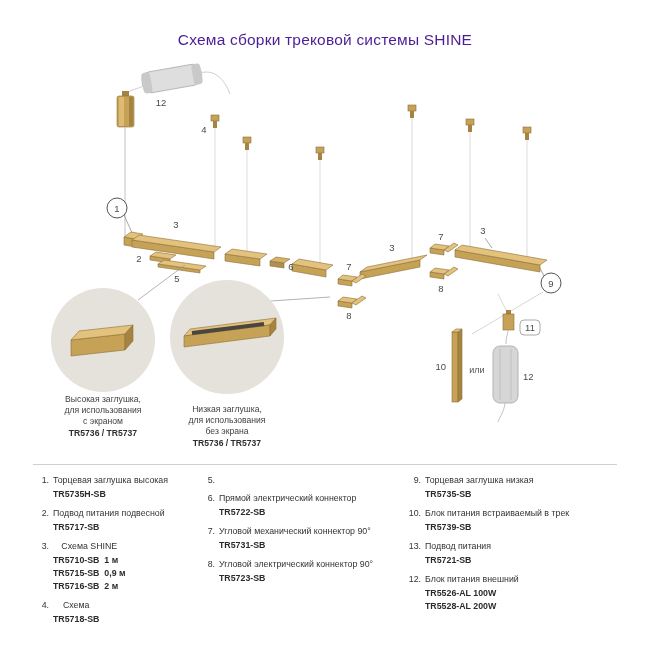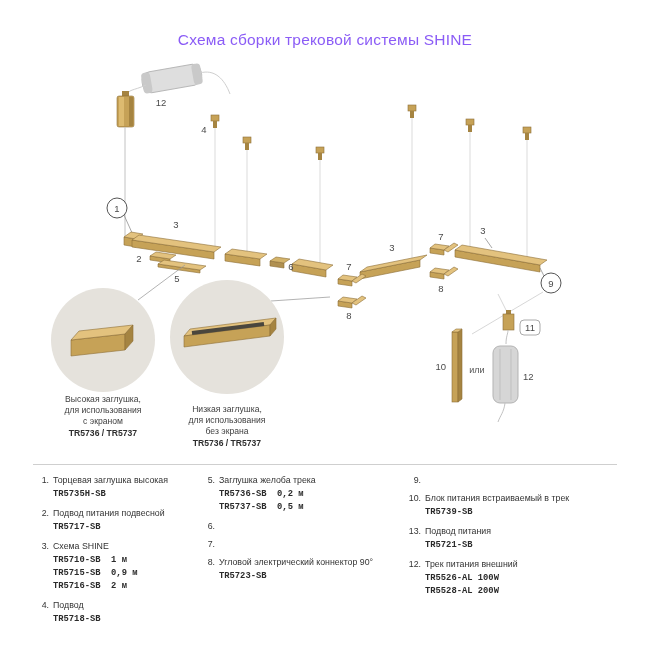--- a/index.html
+++ b/index.html
@@ -1,33 +1,33 @@
 <!DOCTYPE html>
 <html><head>
 <meta charset="utf-8">
 <style>
   html,body{margin:0;padding:0;background:#ffffff;}
   .page{position:relative;width:650px;height:650px;background:#fff;
         font-family:"Liberation Sans",sans-serif;overflow:hidden;}
   .title{position:absolute;top:28px;left:0;width:650px;text-align:center;
-         font-size:15.5px;line-height:24px;color:#8b5cf6;letter-spacing:.2px;}
+         font-size:15.5px;line-height:24px;color:#4c1d95;letter-spacing:.2px;}
   .diagram-svg{position:absolute;top:0;left:0;}
   .diagram-svg text{font-family:"Liberation Sans",sans-serif;}
   .callout{font-size:9.5px;fill:#4a4a4a;}
   .caption{font-size:8.6px;fill:#3f3f3f;}
   .caption-b{font-size:8.6px;fill:#2e2e2e;font-weight:bold;}
   .or-label{font-size:9px;fill:#555;}
   .legend{position:absolute;top:464px;left:33px;width:584px;
           border-top:1px solid #cfcfcf;padding-top:10px;display:flex;}
   .col{display:flex;flex-direction:column;gap:7px;}
   .col1{width:166px;}.col2{width:206px;}.col3{width:212px;}
   .legend-item{display:flex;font-size:8.8px;color:#333;}
   .li-num{width:16px;text-align:right;margin-right:4px;flex:none;line-height:11px;}
-  .li-name{line-height:11px;margin-bottom:2px;}
-  .li-code{font-weight:bold;line-height:13px;color:#2b2b2b;white-space:pre-wrap;font-family:Liberation Mono, monospace;}
+  .li-name{line-height:11px;margin-bottom:2px;text-align:center;}
+  .li-code{font-weight:bold;line-height:13px;color:#2b2b2b;white-space:pre-wrap;}
 </style>
 </head>
 <body>
 
 <div class="page">
 
   <svg class="diagram-svg" width="650" height="465" viewBox="0 0 650 465">
 
     <g>
       <g transform="rotate(-10 172 79)">
@@ -237,72 +237,79 @@
         <div class="li-body">
             <div class="li-name">Схема SHINE</div>
           <div class="li-code">TR5710-SB  1 м</div>
           <div class="li-code">TR5715-SB  0,9 м</div>
           <div class="li-code">TR5716-SB  2 м</div>
           </div>
       </div>
       <div class="legend-item">
         <span class="li-num">4.</span>
         <div class="li-body">
-            <div class="li-name">Подвод</div>
+            <div class="li-name">Схема</div>
           <div class="li-code">TR5718-SB</div>
           </div>
       </div>
     </div>
 
     <div class="col col2">
       <div class="legend-item">
         <span class="li-num">5.</span>
-        <div class="li-body">
-            <div class="li-name">Заглушка желоба трека</div>
-          <div class="li-code">TR5736-SB  0,2 м</div>
-          <div class="li-code">TR5737-SB  0,5 м</div>
-          </div>
       </div>
       <div class="legend-item">
         <span class="li-num">6.</span>
+        <div class="li-body">
+            <div class="li-name">Прямой электрический коннектор</div>
+          <div class="li-code">TR5722-SB</div>
+          </div>
       </div>
       <div class="legend-item">
         <span class="li-num">7.</span>
+        <div class="li-body">
+            <div class="li-name">Угловой механический коннектор 90°</div>
+          <div class="li-code">TR5731-SB</div>
+          </div>
       </div>
       <div class="legend-item">
         <span class="li-num">8.</span>
         <div class="li-body">
             <div class="li-name">Угловой электрический коннектор 90°</div>
           <div class="li-code">TR5723-SB</div>
           </div>
       </div>
     </div>
 
     <div class="col col3">
       <div class="legend-item">
         <span class="li-num">9.</span>
+        <div class="li-body">
+            <div class="li-name">Торцевая заглушка низкая</div>
+          <div class="li-code">TR5735-SB</div>
+          </div>
       </div>
       <div class="legend-item">
         <span class="li-num">10.</span>
         <div class="li-body">
             <div class="li-name">Блок питания встраиваемый в трек</div>
           <div class="li-code">TR5739-SB</div>
           </div>
       </div>
       <div class="legend-item">
         <span class="li-num">13.</span>
         <div class="li-body">
             <div class="li-name">Подвод питания</div>
           <div class="li-code">TR5721-SB</div>
           </div>
       </div>
       <div class="legend-item">
         <span class="li-num">12.</span>
         <div class="li-body">
-            <div class="li-name">Трек питания внешний</div>
+            <div class="li-name">Блок питания внешний</div>
           <div class="li-code">TR5526-AL 100W</div>
           <div class="li-code">TR5528-AL 200W</div>
           </div>
       </div>
     </div>
 
   </div>
 </div>
 
 </body></html>

